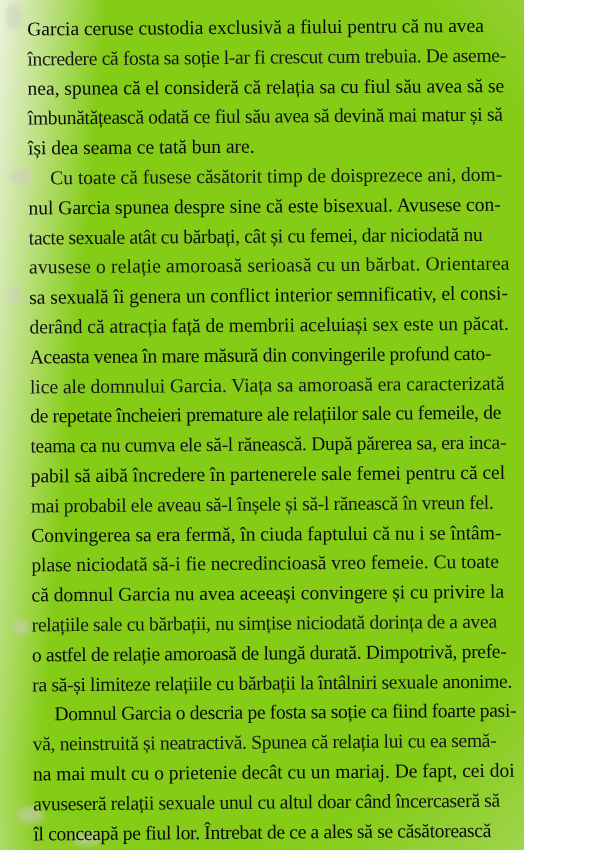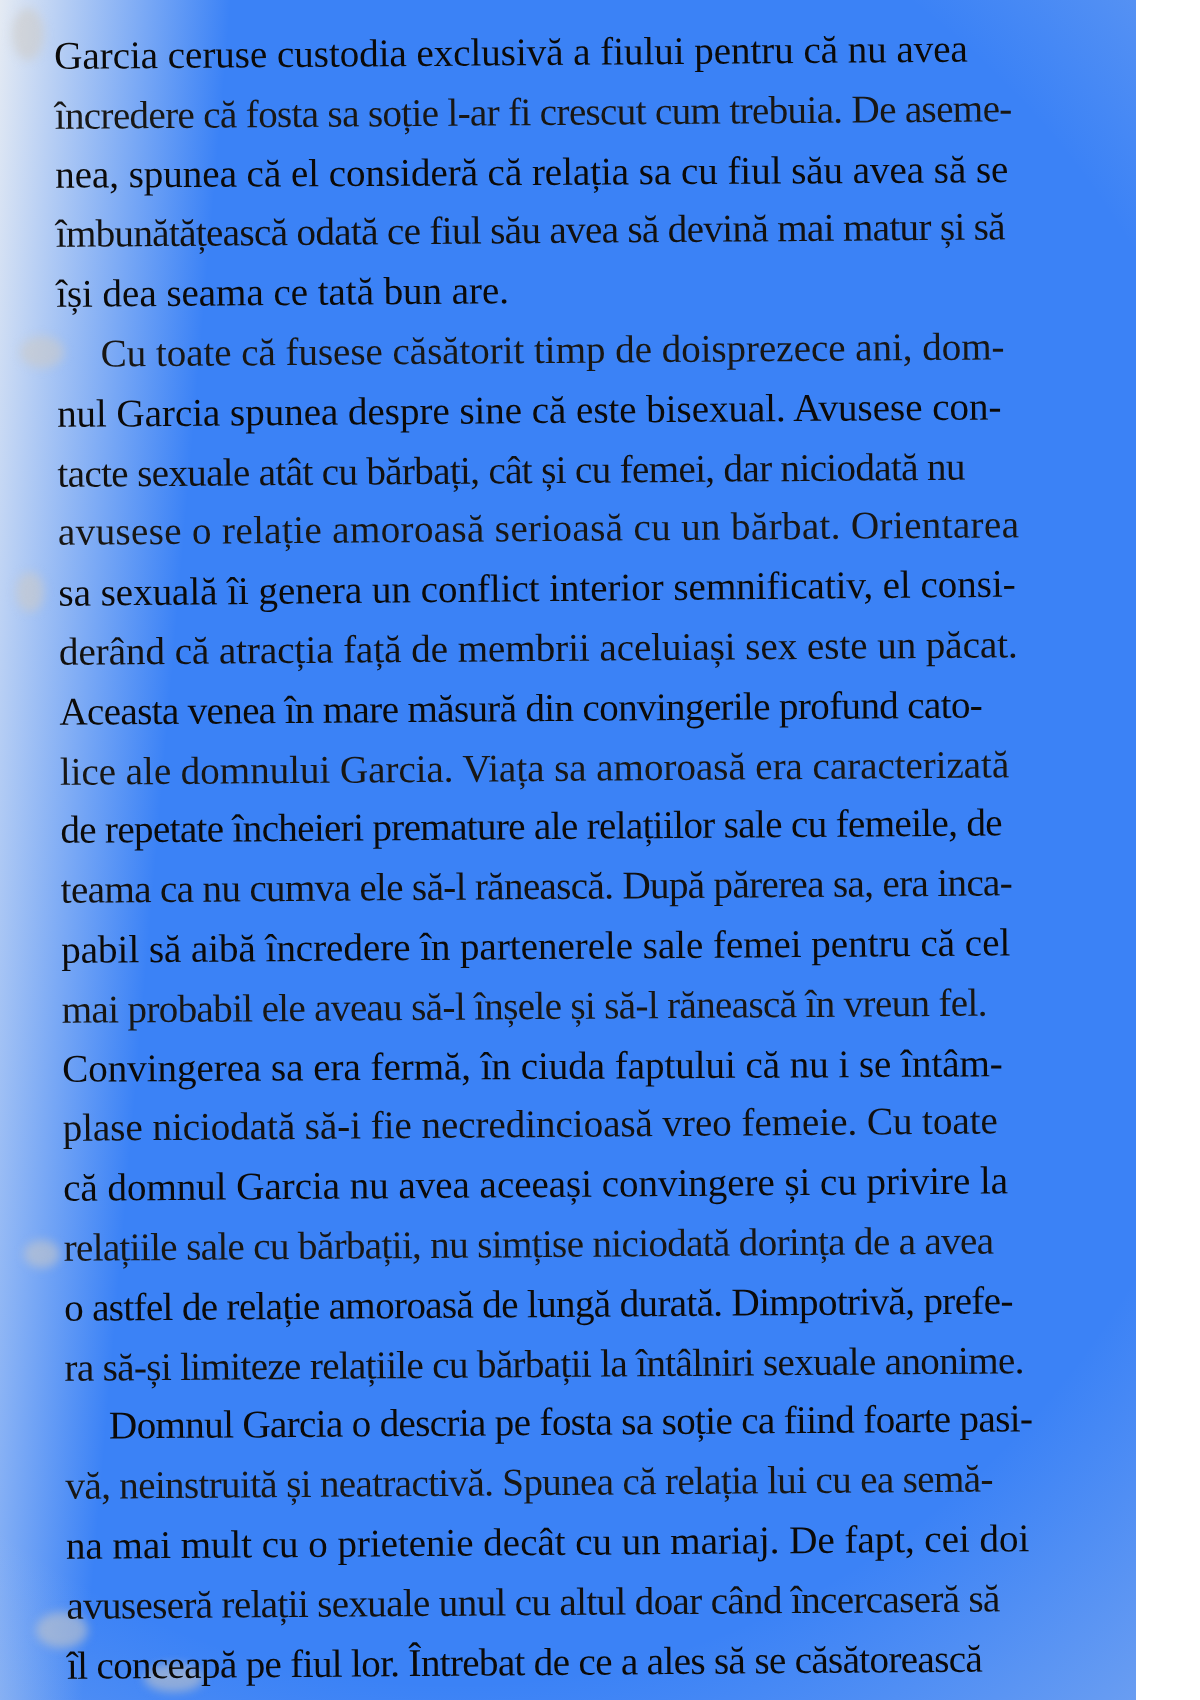--- a/index.html
+++ b/index.html
@@ -2,23 +2,23 @@
 <html><head>
 <meta charset="utf-8">
 <style>
   html, body {
     margin: 0;
     padding: 0;
     background: #ffffff;
   }
   .page {
     position: relative;
-    width: 568px;
+    width: 524px;
     height: 850px;
-    background: #3b82f6;
+    background: #84cc16;
     overflow: hidden;
     font-family: "Liberation Serif", "DejaVu Serif", serif;
   }
   
   .paper-tint {
     position: absolute;
     inset: 0;
     background:
       radial-gradient(ellipse 120% 90% at 40% 45%, rgba(255,255,255,0) 60%, rgba(236,234,229,0.55) 100%),
       linear-gradient(95deg, rgba(247,246,243,0.9) 0%, rgba(255,255,255,0) 18%);

